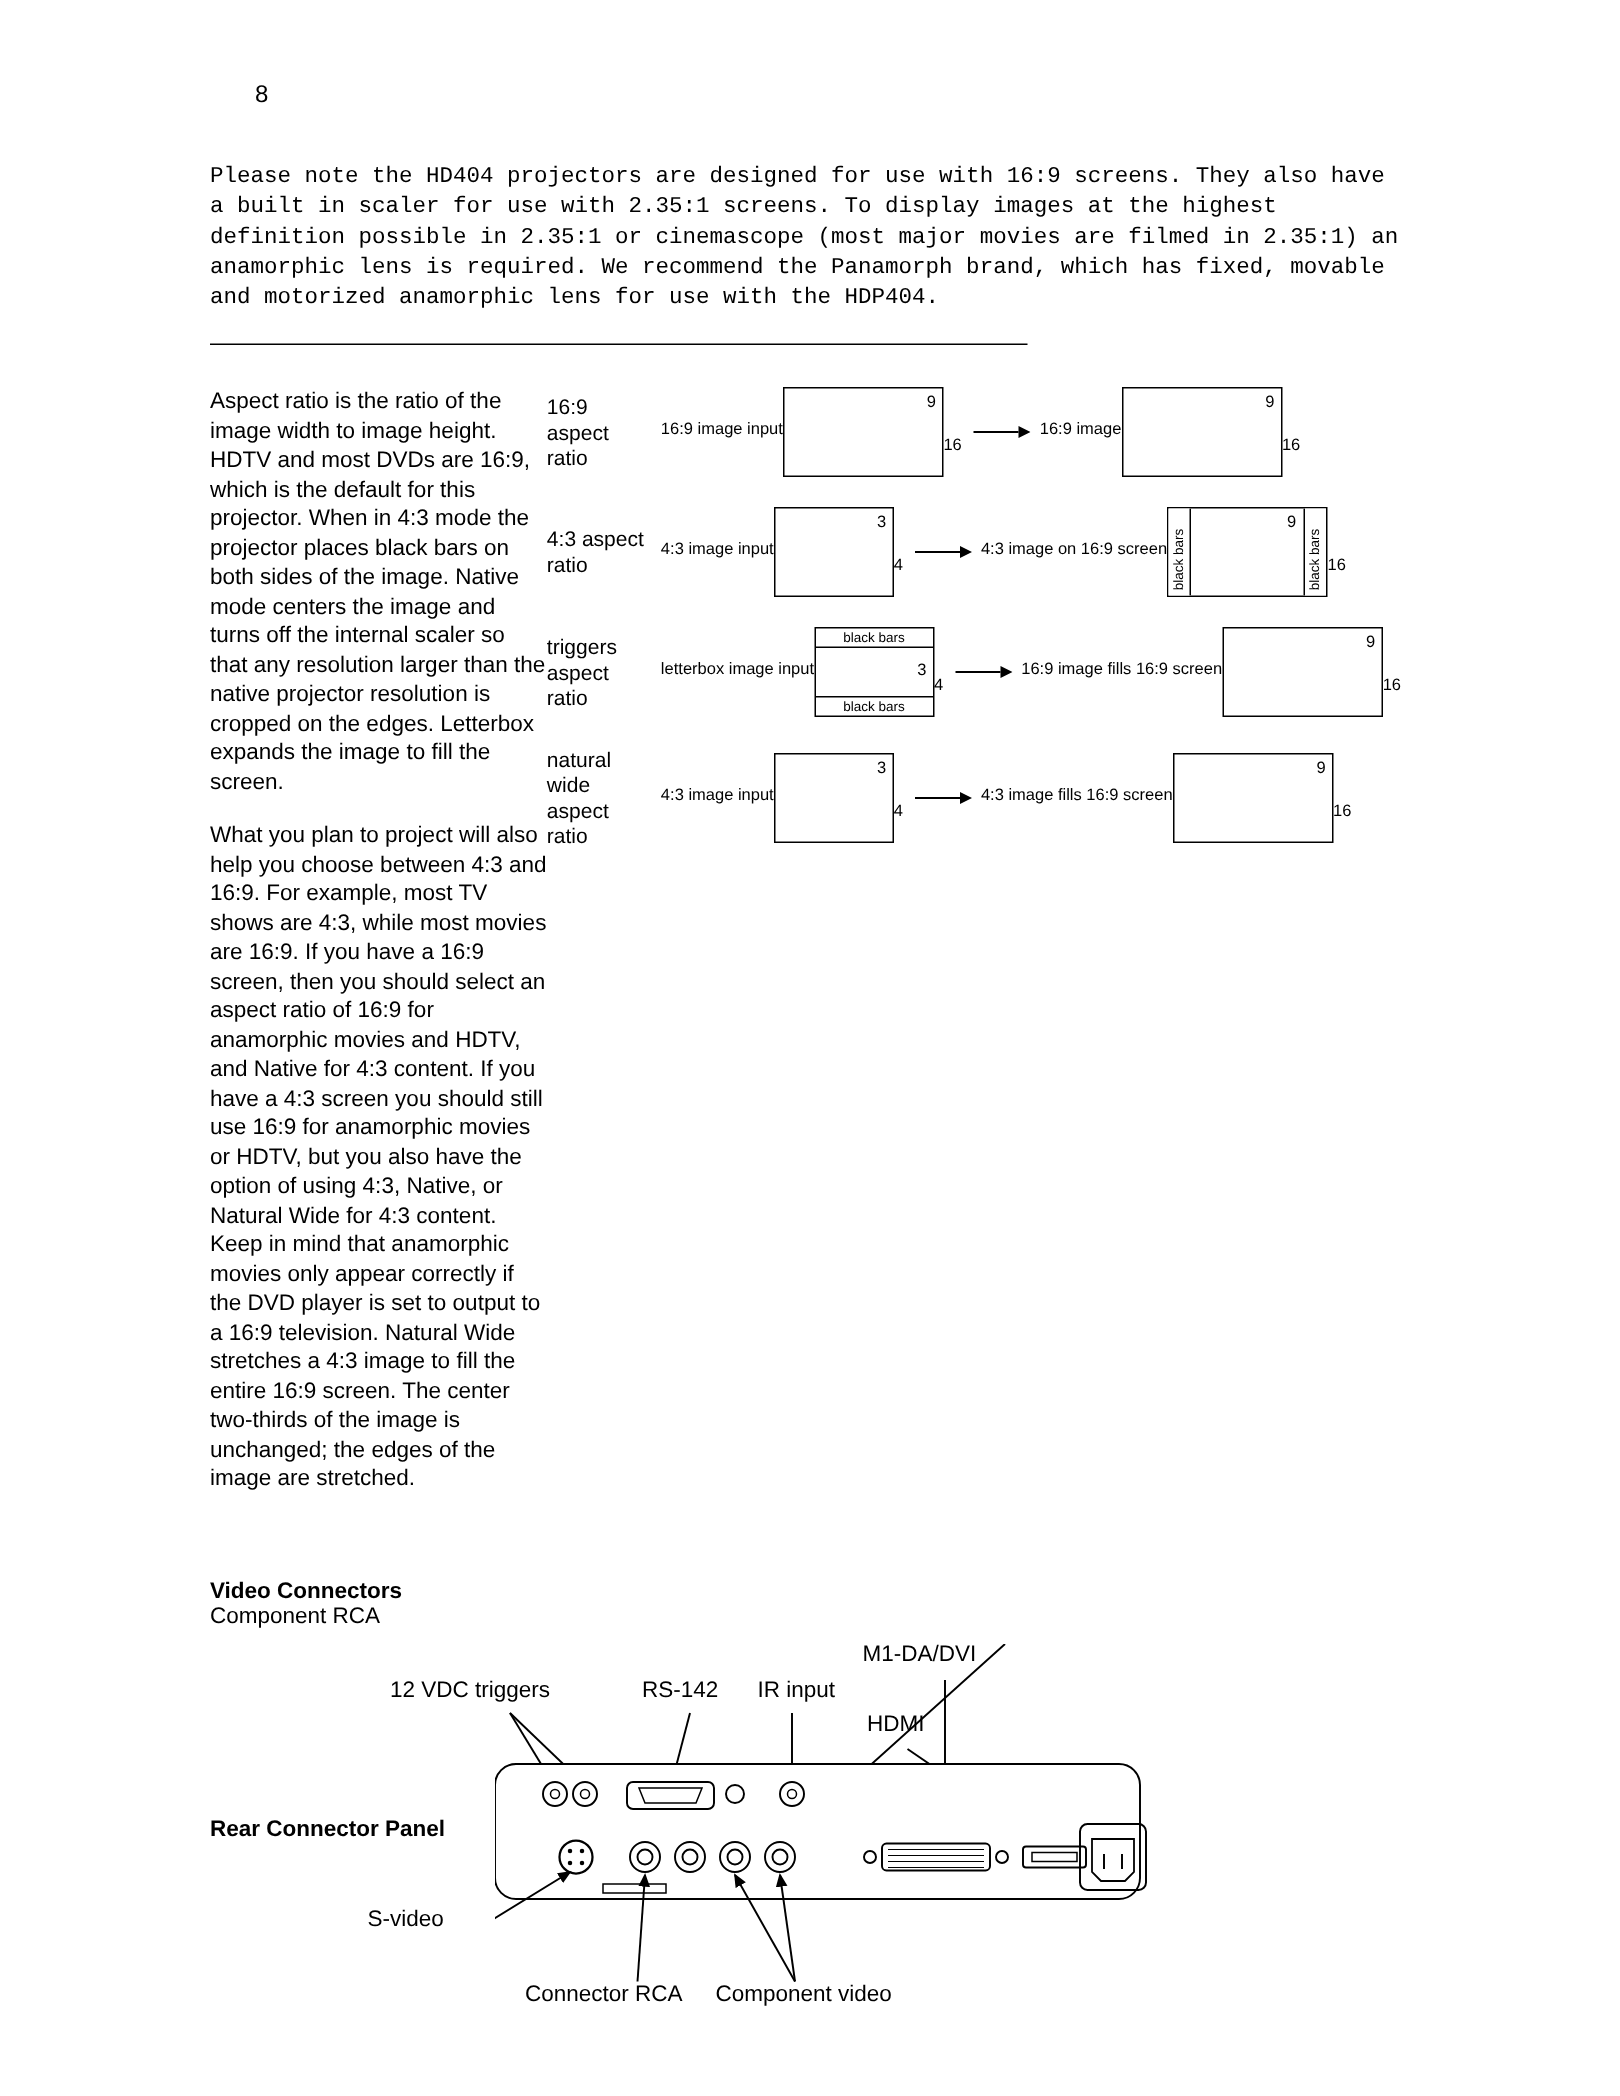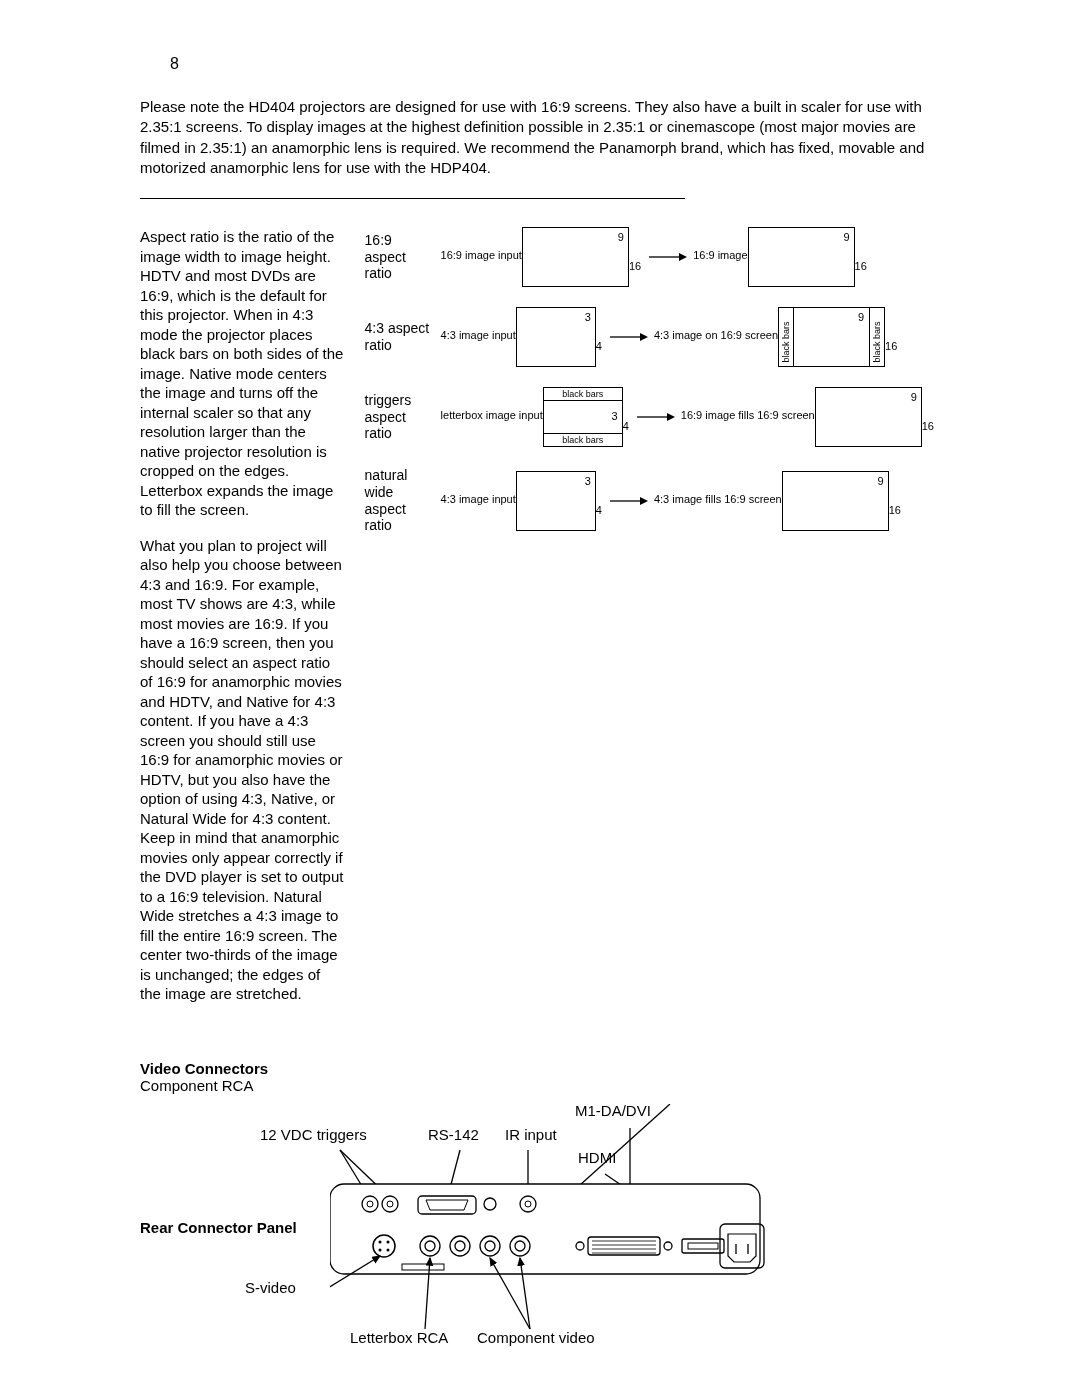--- a/index.html
+++ b/index.html
@@ -16,41 +16,40 @@
     box-sizing: border-box;
     position: relative;
   }
   .pageno {
     position: absolute;
     left: 170px;
     top: 55px;
     font-size: 16px;
   }
   .intro {
-    margin-top: 42px;
-    font-family: Liberation Sans, sans-serif;
+    margin-top: 53px;
+    font-family: Liberation Mono, monospace;
     font-size: 15px;
     line-height: 1.35;
   }
   .rule {
     border: none;
     border-top: 1.5px solid #000;
     margin: 20px 0 28px 0;
     width: 545px;
   }
   .h2 {
     font-weight: bold;
     font-size: 18px;
     margin-bottom: 14px;
   }
   .two-col {
     display: flex;
     flex-direction: row;
     align-items: flex-start;
-    gap: 20px;
   }
   .left-col {
     width: 330px;
     font-size: 15px;
     line-height: 1.3;
   }
   .left-col p { margin: 0 0 16px 0; }
   .right-col {
     flex: 1;
     font-size: 11px;
@@ -271,21 +270,21 @@
 
       <div style="position:absolute; left:435px; top:8px;">M1-DA/DVI</div>
       <div style="position:absolute; left:120px; top:32px;">12 VDC triggers</div>
       <div style="position:absolute; left:288px; top:32px;">RS-142</div>
       <div style="position:absolute; left:365px; top:32px;">IR input</div>
       <div style="position:absolute; left:438px; top:55px;">HDMI</div>
 
       <span class="rear-label" style="left:0; top:125px;">Rear Connector Panel</span>
 
       <div style="position:absolute; left:105px; top:185px;">S-video</div>
-      <div style="position:absolute; left:210px; top:235px;">Letterbox RCA</div>
+      <div style="position:absolute; left:210px; top:235px;">Connector RCA</div>
       <div style="position:absolute; left:337px; top:235px;text-align:right;">Component video</div>
 
       <svg class="connector-svg" viewBox="0 0 560 230" width="560" height="230" style="position:absolute; left:190px; top:0;">
 
         <defs>
           <marker id="ah" markerWidth="8" markerHeight="8" refX="6" refY="3" orient="auto">
             <polygon points="0,0 7,3 0,6" fill="#000"></polygon>
           </marker>
         </defs>
 

